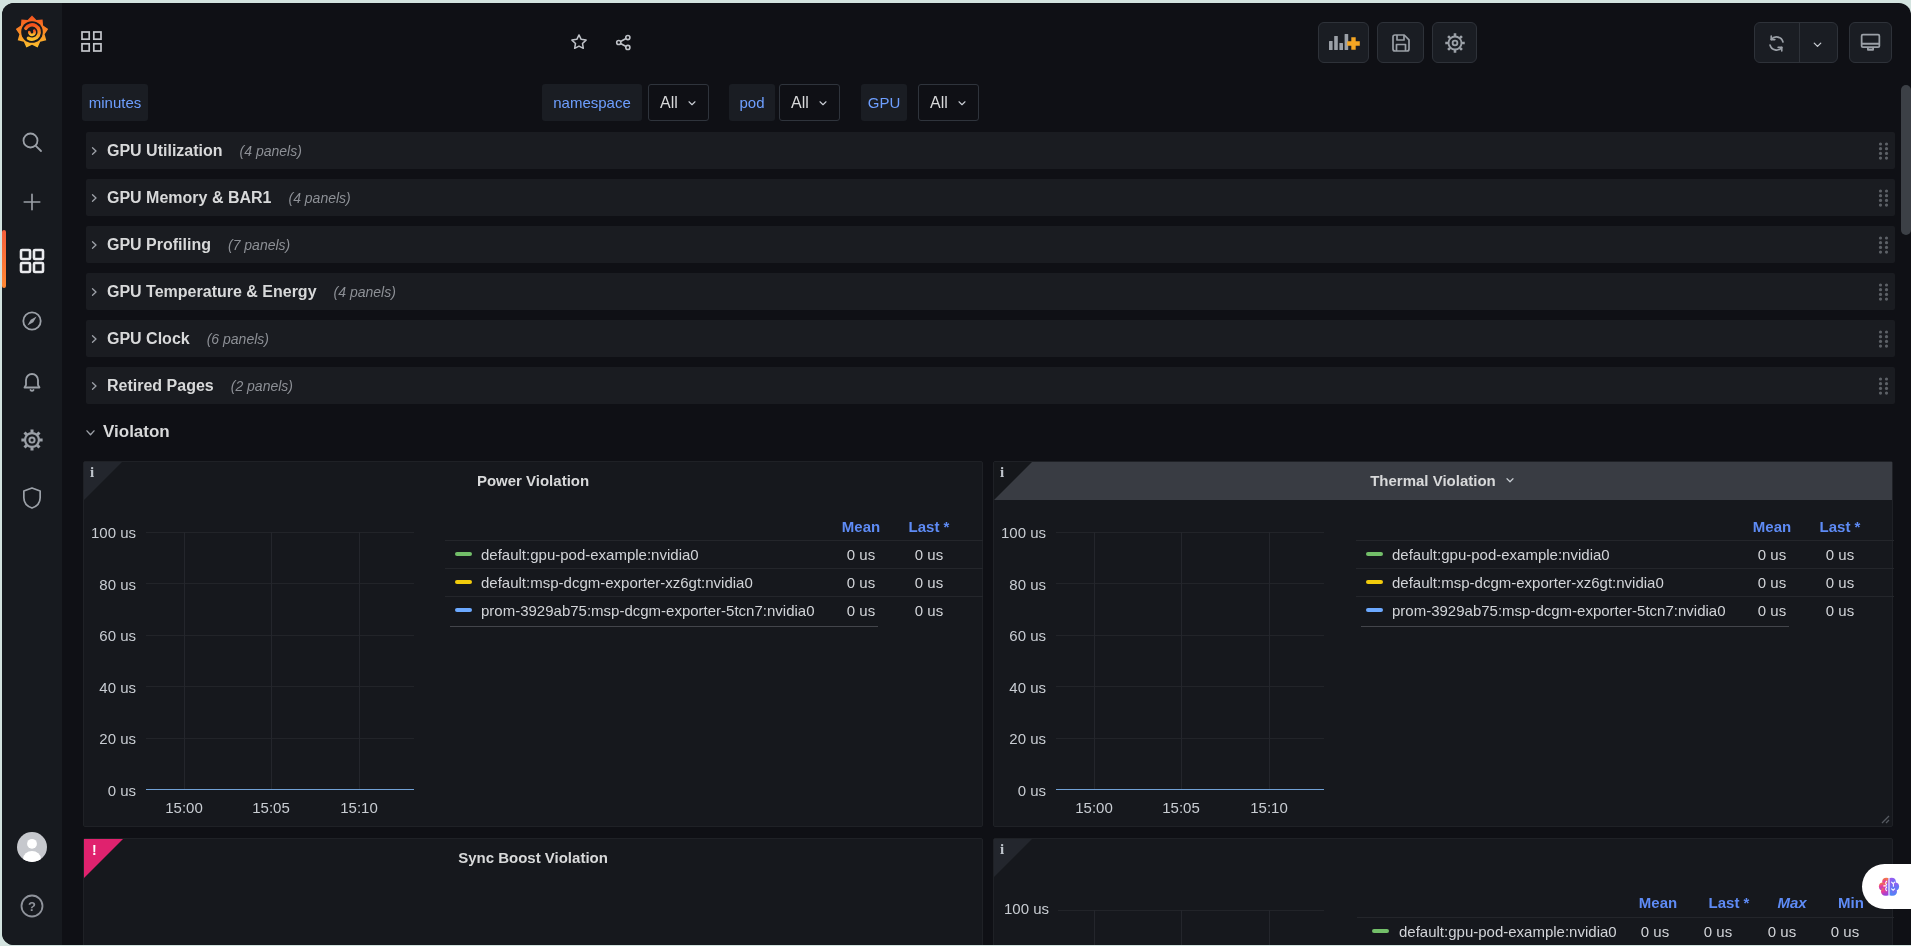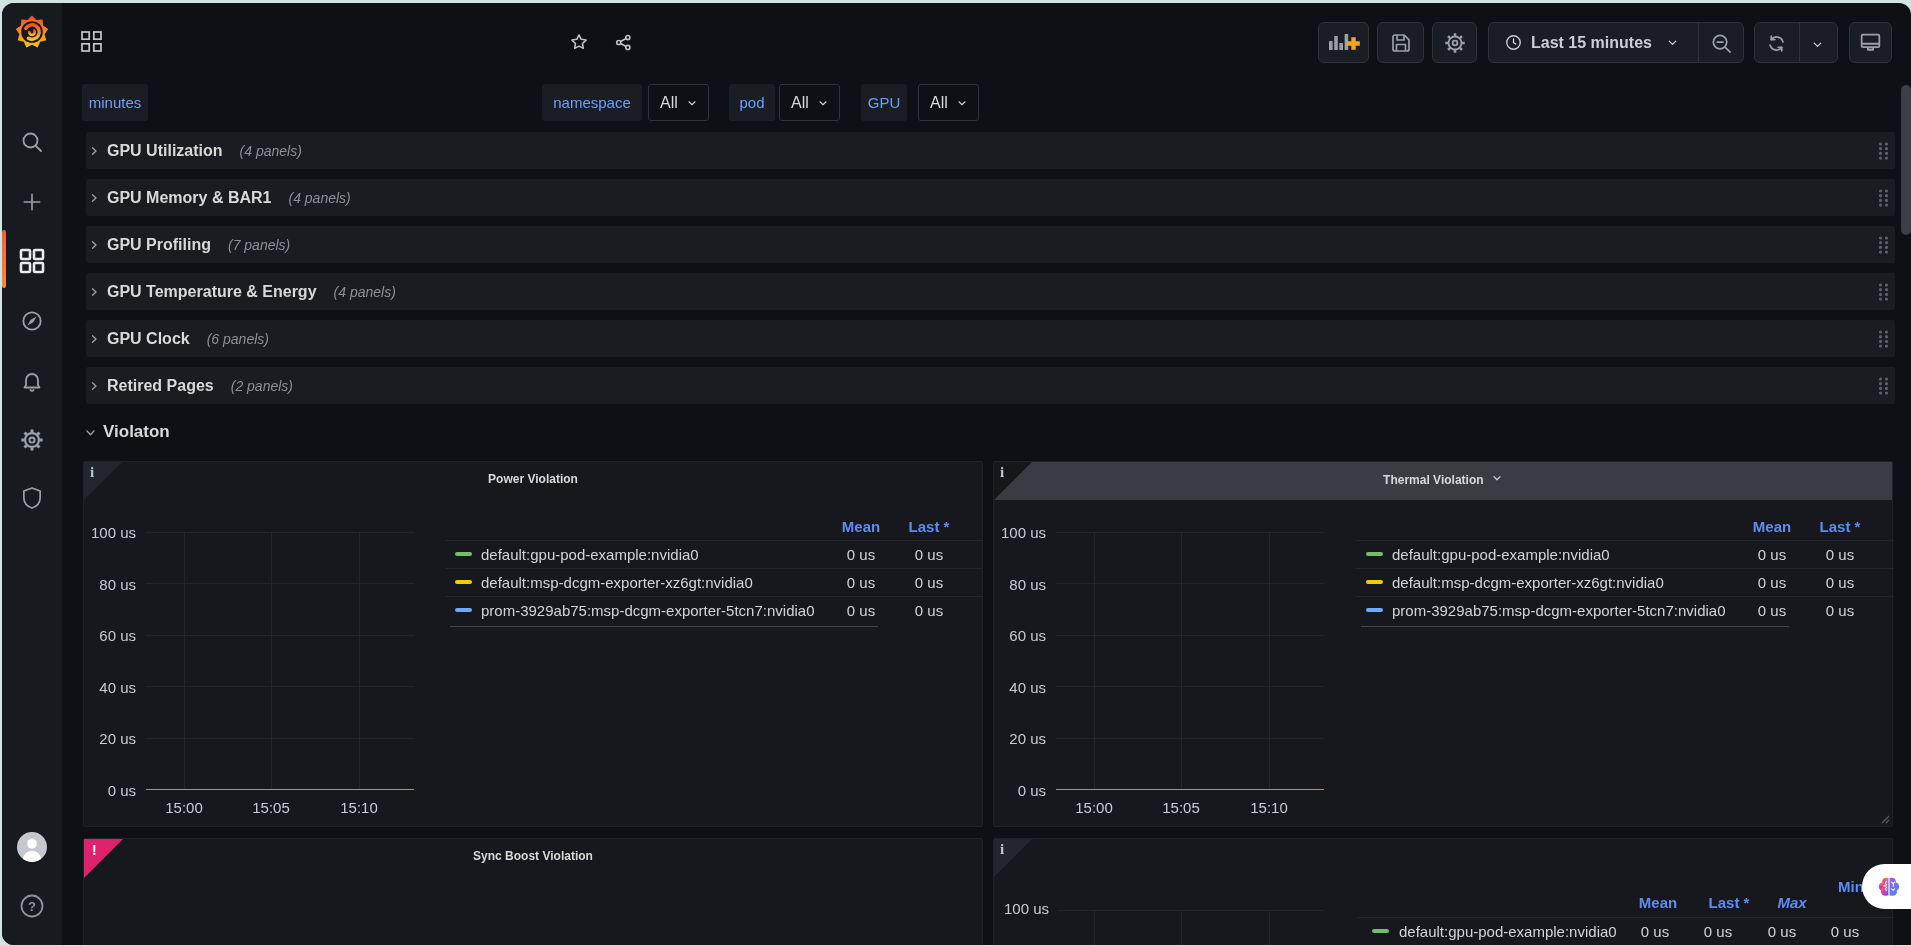--- a/index.html
+++ b/index.html
@@ -18,21 +18,21 @@
   .allbox { position:absolute; top:81px; height:37px; border:1px solid #2f343c; border-radius:3px;
             display:flex; align-items:center; padding:0 10px 0 11px; color:#d8d9da; font-size:16px;
             justify-content:space-between; }
   .rowhdr { position:absolute; left:24px; width:1809px; height:37px; background:#1a1c21; border-radius:2px;
             display:flex; align-items:center; color:#d8d9da; }
   .rowhdr .tit { font-size:16px; font-weight:700; margin-left:7px; }
   .rowhdr > svg:first-child { margin-left:2px; }
   .rowhdr .cnt { font-size:14px; font-style:italic; color:#8d9096; margin-left:17px; }
   .rowhdr .grip { position:absolute; right:5px; top:50%; transform:translateY(-50%); }
   .panel { position:absolute; background:#16181d; border:1px solid #1f2126; border-radius:2px; }
-  .ptitle { position:absolute; width:100%; text-align:center; font-size:12px; font-weight:700; color:#d8d9da; }
+  .ptitle { position:absolute; width:100%; text-align:center; font-size:15px; font-weight:700; color:#d8d9da; }
   .axlbl { position:absolute; color:#c8ccd2; font-size:15px; }
   .ylbl { text-align:right; width:60px; transform:translateY(-50%); }
   .xlbl { transform:translateX(-50%); }
   .gridv { position:absolute; width:1px; background:#24262c; }
   .gridh { position:absolute; height:1px; background:#222429; }
   .zline { position:absolute; height:1.4px; background:#71a0d4; }
   .lgdash { position:absolute; width:17px; height:4px; border-radius:2px; transform:translateY(-50%); }
   .lgname { position:absolute; color:#d2d4d8; font-size:15px; transform:translateY(-50%); white-space:nowrap; }
   .lghdr { position:absolute; color:#5e8bf5; font-size:15px; font-weight:700; transform:translate(-50%,-50%); }
   .lgval { position:absolute; color:#d2d4d8; font-size:15px; transform:translate(-50%,-50%); }
@@ -154,35 +154,20 @@
         <path d="M8 4v5h7V4M7.5 20v-6.5h9V20"></path>
       </svg>
     </div>
     <div class="navbtn" style="left:1370px; width:45px;">
       <svg width="26" height="26" viewBox="0 0 24 24" fill="none" stroke="#9ba0a7">
         <circle cx="12" cy="12" r="6" stroke-width="1.7"></circle>
         <circle cx="12" cy="12" r="2.2" stroke-width="1.7"></circle>
         <g stroke-width="2.4">
           <path d="M12 3v2.6M12 18.4V21M3 12h2.6M18.4 12H21M5.6 5.6l1.9 1.9M16.5 16.5l1.9 1.9M5.6 18.4l1.9-1.9M16.5 7.5l1.9-1.9"></path>
         </g>
-      </svg>
-    </div>
-    <div class="navbtn" style="left:1426px; width:256px; justify-content:flex-start;">
-      <svg style="margin-left:16px" width="17" height="17" viewBox="0 0 24 24" fill="none" stroke="#c9ced4" stroke-width="1.9" stroke-linecap="round">
-        <circle cx="12" cy="12" r="9.5"></circle>
-          <path d="M12 7v5.2l3.2 1.9"></path>
-      </svg>
-      <span style="margin-left:9px; font-size:16px; font-weight:700; color:#c9ced4;">Last 15 minutes</span>
-      <svg style="margin-left:14px" width="13" height="13" viewBox="0 0 24 24" fill="none" stroke="#c9ced4" stroke-width="2.4" stroke-linecap="round" stroke-linejoin="round">
-          <path d="M6 9.5l6 6 6-6"></path>
-        </svg>
-      <div style="position:absolute; right:44px; top:0; width:1px; height:100%; background:#2e3239;"></div>
-      <svg style="position:absolute; right:10px; top:9px;" width="23" height="23" viewBox="0 0 24 24" fill="none" stroke="#9ba0a7" stroke-width="1.8" stroke-linecap="round">
-        <circle cx="10.5" cy="10.5" r="7"></circle>
-          <path d="M7.5 10.5h6M15.8 15.8L21 21"></path>
       </svg>
     </div>
     <div class="navbtn" style="left:1692px; width:84px;">
       <svg style="position:absolute; left:11px; top:10px;" width="21" height="21" viewBox="0 0 24 24" fill="none" stroke="#9ba0a7" stroke-width="1.9" stroke-linecap="round" stroke-linejoin="round">
         <path d="M6 7.5A7.6 7.6 0 0 1 19.4 10.3"></path>
         <path d="M6 3.4V7.5h4.1"></path>
         <path d="M18 16.5A7.6 7.6 0 0 1 4.6 13.7"></path>
         <path d="M18 20.6v-4.1h-4.1"></path>
       </svg>
       <div style="position:absolute; left:44px; top:0; width:1px; height:100%; background:#2e3239;"></div>
@@ -430,21 +415,21 @@
           <div class="ig">i</div>
         </div>
       <div class="axlbl ylbl" style="left:-5px; top:69px;">100 us</div>
       <div class="gridh" style="left:64px; top:71px; width:266px;"></div>
       <div class="gridv" style="left:100px; top:71px; height:49px;"></div>
       <div class="gridv" style="left:187px; top:71px; height:49px;"></div>
       <div class="gridv" style="left:275px; top:71px; height:49px;"></div>
       <div class="lghdr" style="left:664px; top:63px;">Mean</div>
       <div class="lghdr" style="left:735px; top:63px;">Last *</div>
       <div class="lghdr" style="left:798px; top:63px;font-style:italic;">Max</div>
-      <div class="lghdr" style="left:857px; top:47px;">Min</div>
+      <div class="lghdr" style="left:857px; top:63px;">Min</div>
       <div class="lgsep" style="left:363px; top:78px; width:537px;"></div>
       <div class="lgdash" style="left:378px; top:92px; background:#73bf69;"></div>
       <div class="lgname" style="left:405px; top:92px;">default:gpu-pod-example:nvidia0</div>
       <div class="lgval" style="left:661px; top:92px;">0 us</div>
       <div class="lgval" style="left:724px; top:92px;">0 us</div>
       <div class="lgval" style="left:788px; top:92px;">0 us</div>
       <div class="lgval" style="left:851px; top:92px;">0 us</div>
 
     </div>
   </div>

